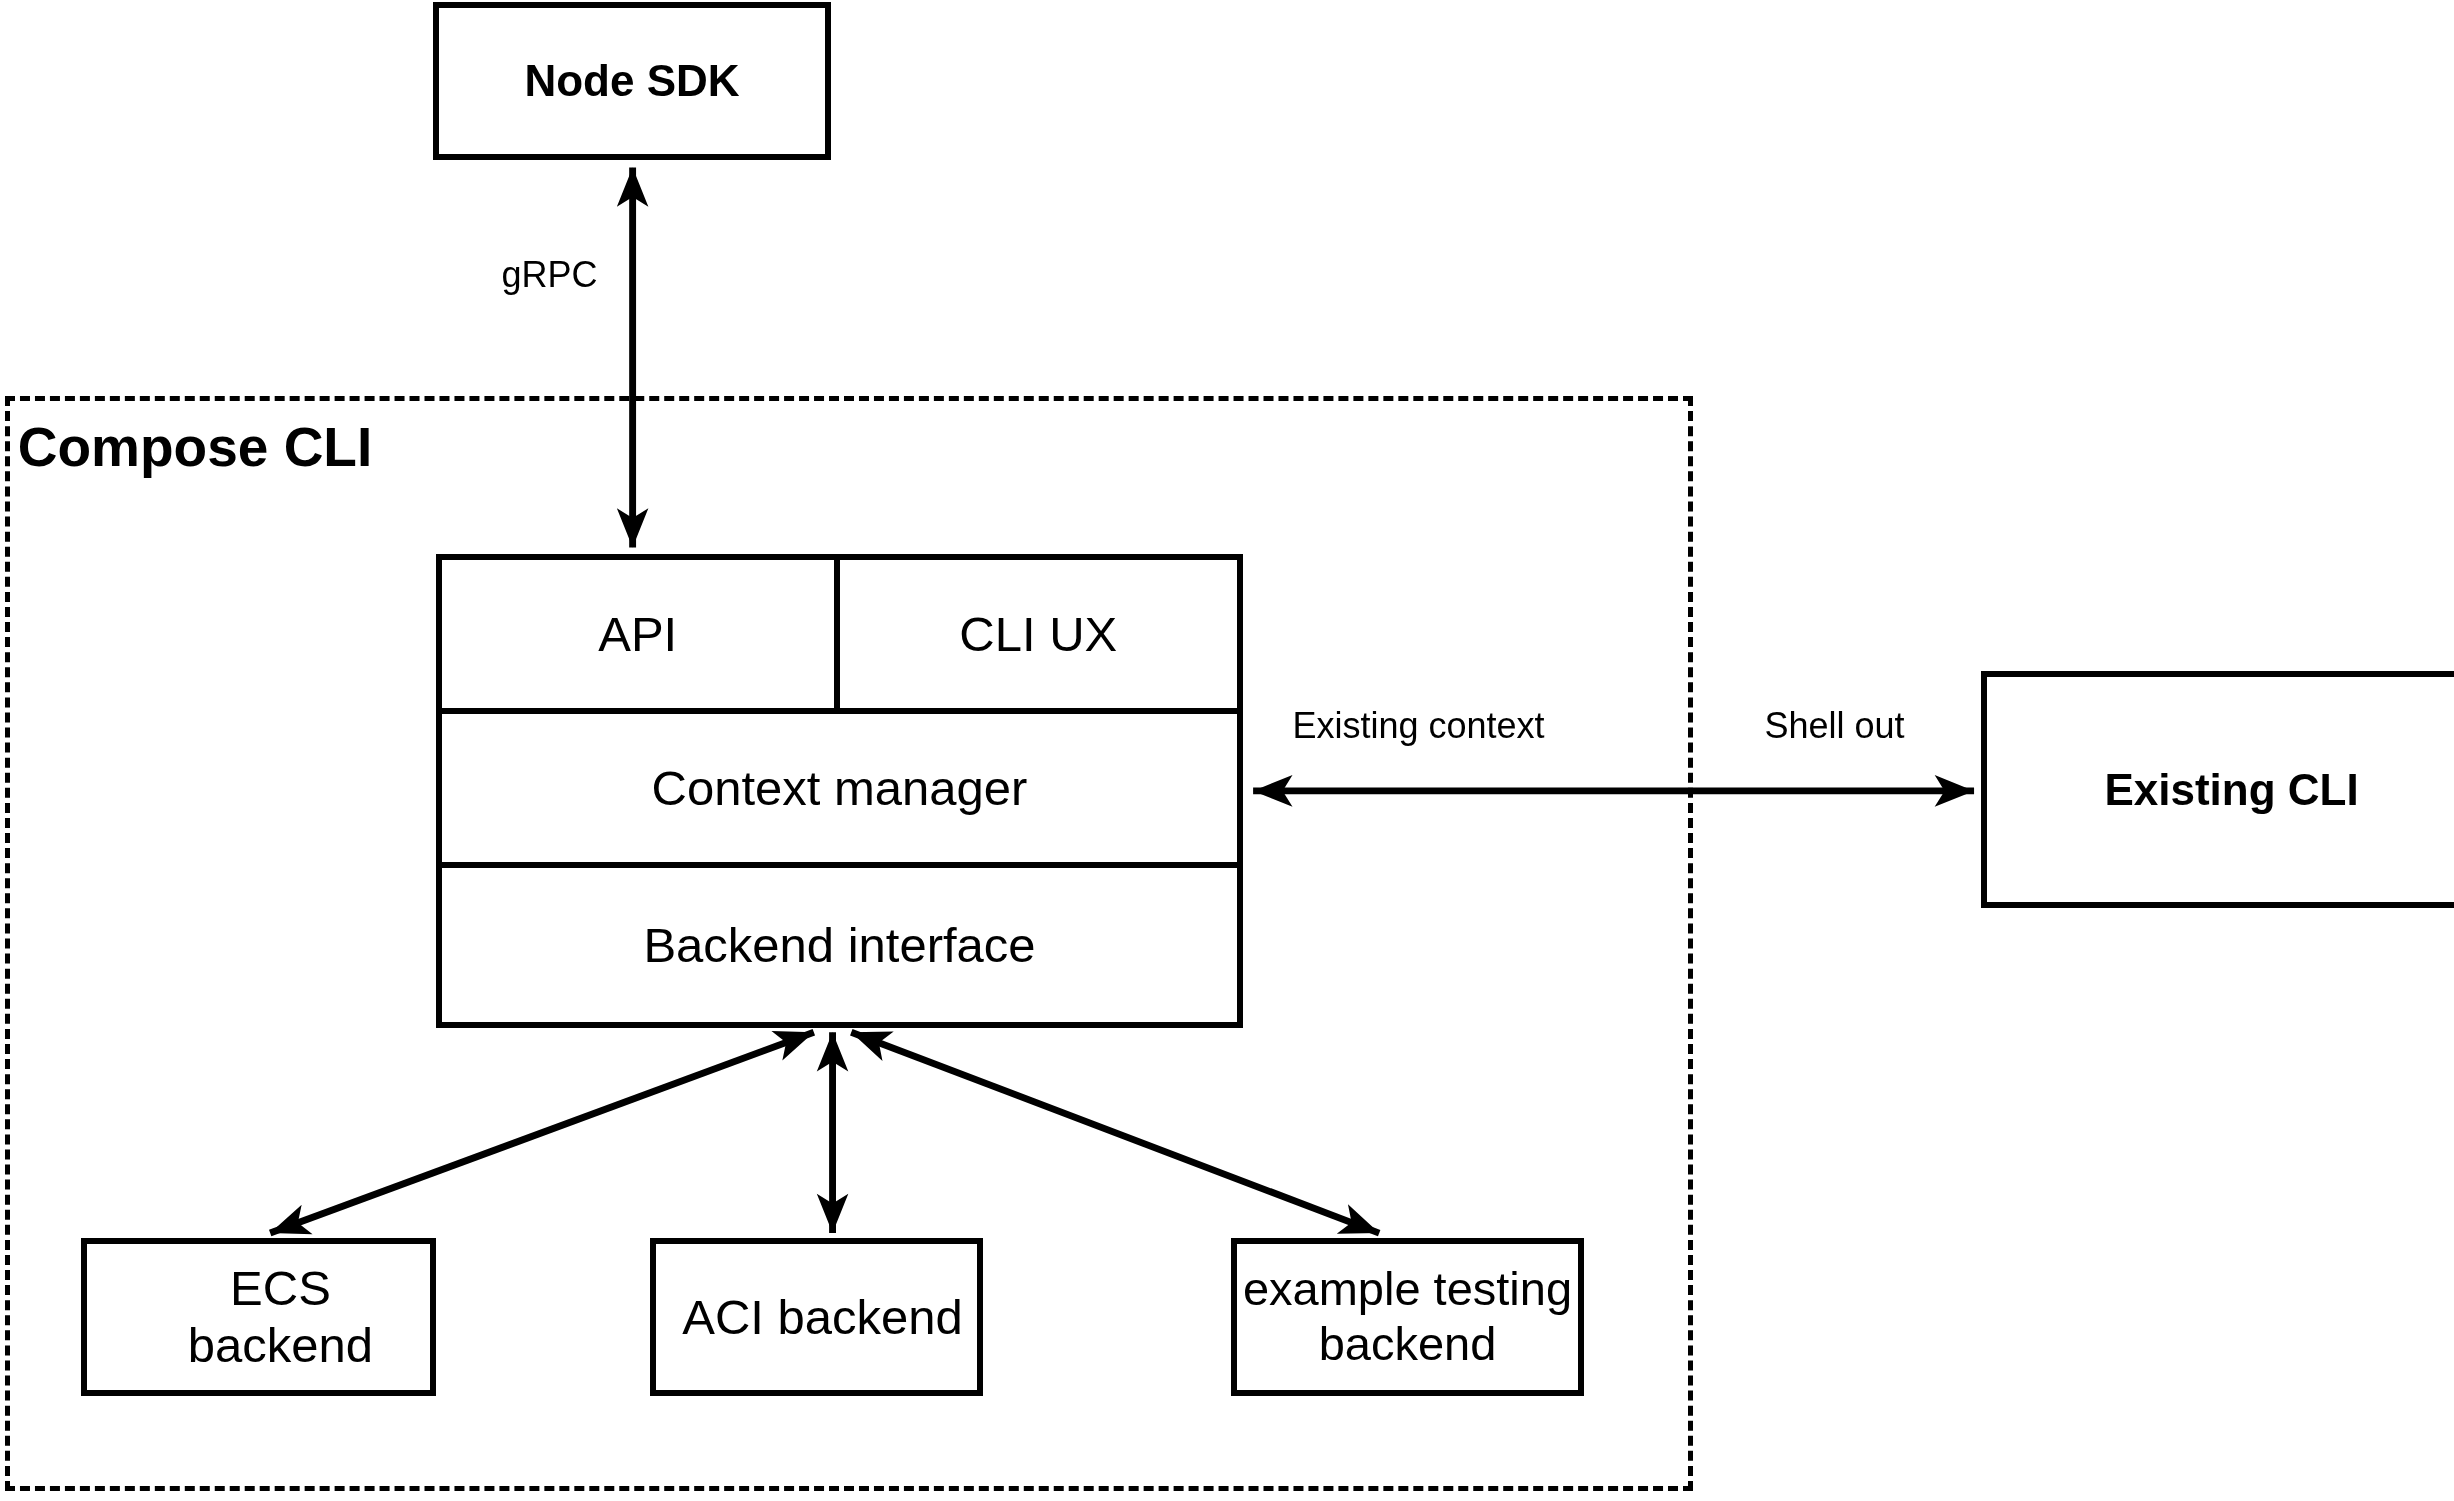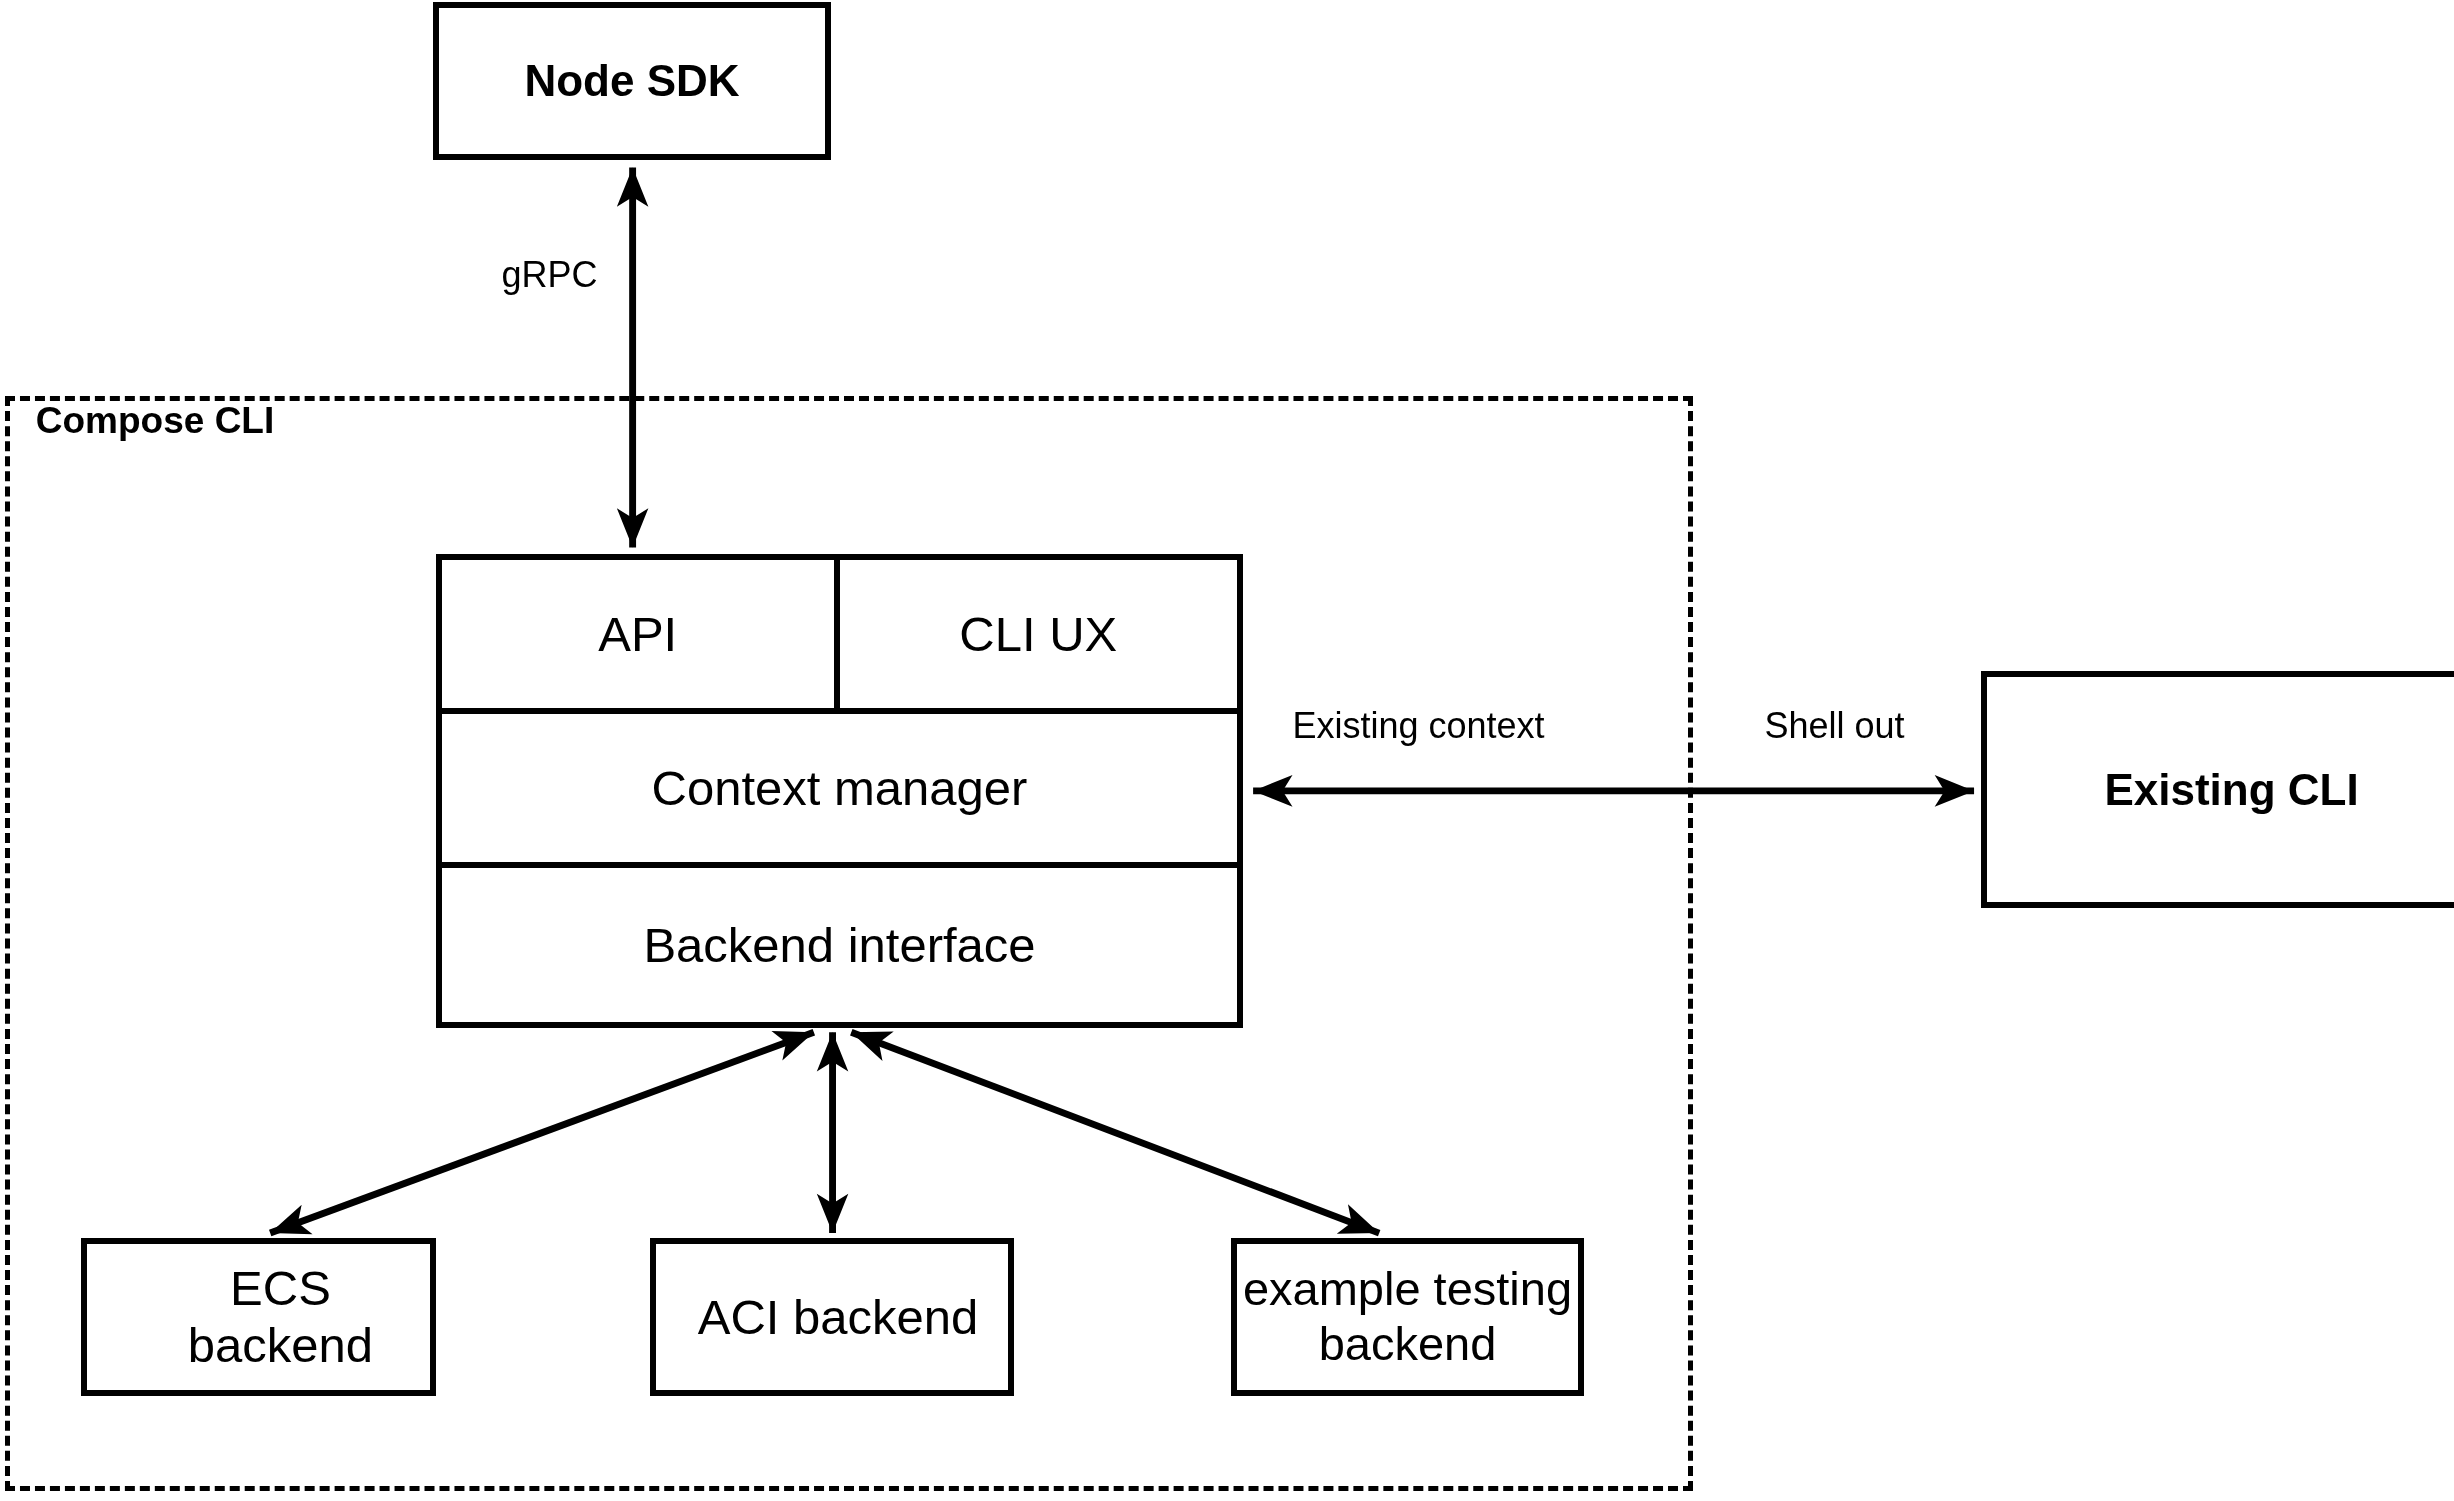--- a/index.html
+++ b/index.html
@@ -15,46 +15,45 @@
   .dashed-container {
     position: absolute;
     left: 4.9px; top: 396px;
     width: 1688px; height: 1095px;
     border: 5.9px dashed #000000;
     box-sizing: border-box;
     background: transparent;
   }
   .container-label {
     position: absolute;
-    left: 7.9px; top: 0;
-    font-size: 37px;
+    left: 7.9px; top: 16px;
+    font-size: 55px;
     font-weight: 700;
     white-space: nowrap;
     line-height: 1.1;
-    margin-left: 18px;
   }
   .box {
     position: absolute;
     background: #ffffff;
     border: 6.9px solid #000000;
     box-sizing: border-box;
     display: flex;
     align-items: center;
     justify-content: center;
     text-align: center;
   }
   .box .lbl { line-height: 1.16; }
   .bold-lbl { font-weight: 700; font-size: 44px; }
   .reg-lbl  { font-weight: 400; font-size: 49px; }
   .wrap-lbl { font-weight: 400; font-size: 47px; width: 394px; }
 
   #node-sdk      { left: 433px;  top: 2px;    width: 398px; height: 158px; }
   #existing-cli  { left: 1981px; top: 671px;  width: 501px; height: 237px; }
   #ecs-backend   { left: 81px;   top: 1238px; width: 355px; height: 158px; padding-left: 44px; }
-  #aci-backend   { left: 650px;  top: 1238px; width: 364px; height: 158px; padding-left: 12px; }
+  #aci-backend   { left: 650px;  top: 1238px; width: 333px; height: 158px; padding-left: 12px; }
   #example-backend { left: 1231px; top: 1238px; width: 353px; height: 158px; }
 
   .main-box {
     position: absolute;
     left: 436px; top: 554px;
     width: 807px; height: 474px;
     background: #ffffff;
     border: 6.9px solid #000000;
     box-sizing: border-box;
     display: grid;

